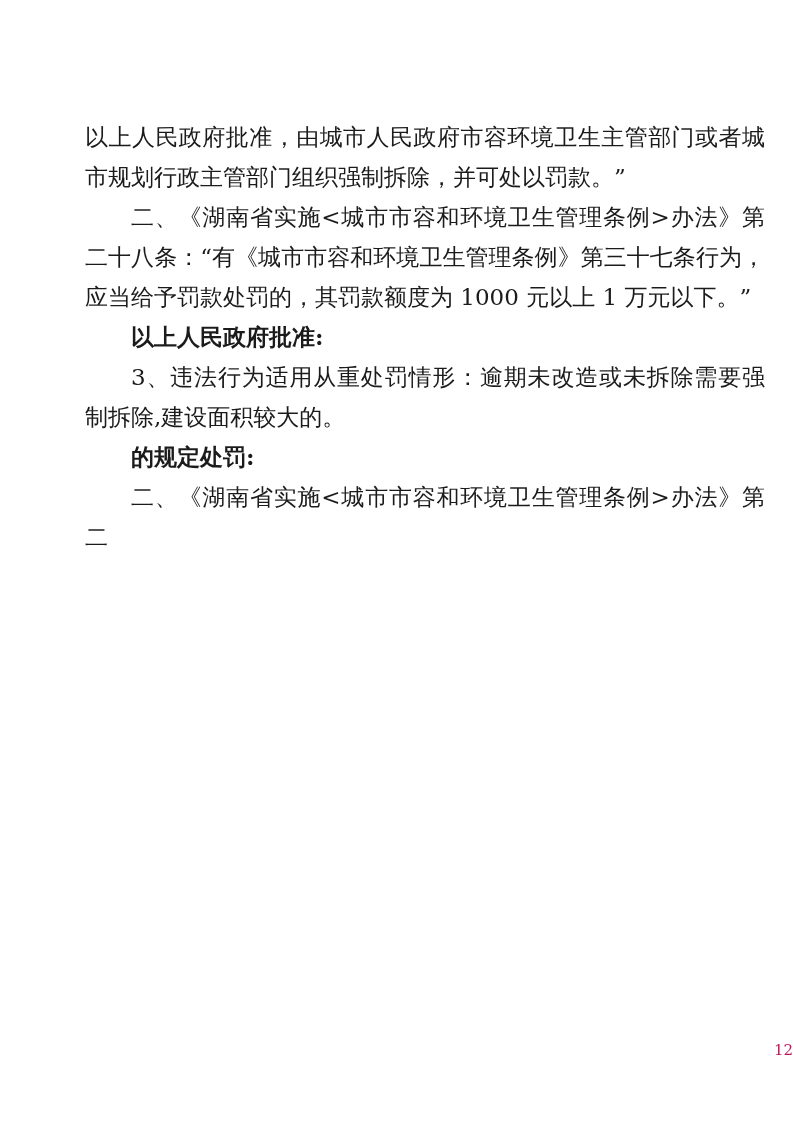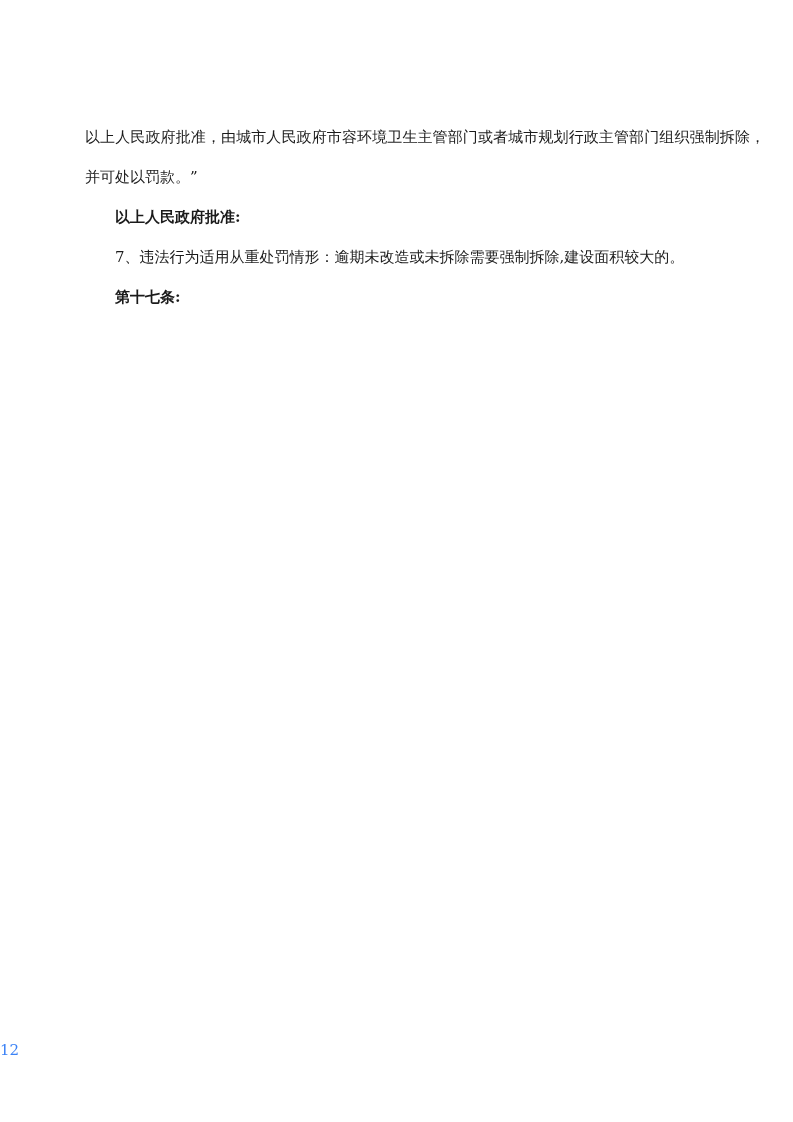--- a/index.html
+++ b/index.html
@@ -12,21 +12,21 @@
     width: 793px;
     height: 1122px;
     background: #ffffff;
     overflow: hidden;
   }
   .doc-content {
     position: absolute;
     left: 85px;
     top: 117px;
     width: 680px;
-    font-size: 15px;
+    font-size: 23px;
     line-height: 40px;
     color: #1b1b1b;
     text-align: justify;
     text-justify: inter-character;
   }
   .doc-content p {
     margin: 0;
     text-indent: 2em;
     word-break: break-all;
   }
@@ -34,30 +34,32 @@
     text-indent: 0;
   }
   .doc-content p.bold {
     font-weight: bold;
   }
   .page-number {
     position: absolute;
     top: 1040px;
     left: 0;
     width: 793px;
-    text-align: left;
+    text-align: right;
     font-size: 15px;
     line-height: 20px;
-    color: #3b82f6;
+    color: #be185d;
   }
 </style>
 </head>
 <body>
 
 <div class="page">
   <div class="doc-content">
     <p class="no-indent">以上人民政府批准，由城市人民政府市容环境卫生主管部门或者城市规划行政主管部门组织强制拆除，并可处以罚款。”</p>
+    <p>二、《湖南省实施&lt;城市市容和环境卫生管理条例&gt;办法》第二十八条：“有《城市市容和环境卫生管理条例》第三十七条行为，应当给予罚款处罚的，其罚款额度为 1000 元以上 1 万元以下。”</p>
     <p class="bold">以上人民政府批准:</p>
-    <p>7、违法行为适用从重处罚情形：逾期未改造或未拆除需要强制拆除,建设面积较大的。</p>
-    <p class="bold">第十七条:</p>
+    <p>3、违法行为适用从重处罚情形：逾期未改造或未拆除需要强制拆除,建设面积较大的。</p>
+    <p class="bold">的规定处罚:</p>
+    <p>二、《湖南省实施&lt;城市市容和环境卫生管理条例&gt;办法》第二</p>
   </div>
   <div class="page-number">12</div>
 </div>
 
 </body></html>

